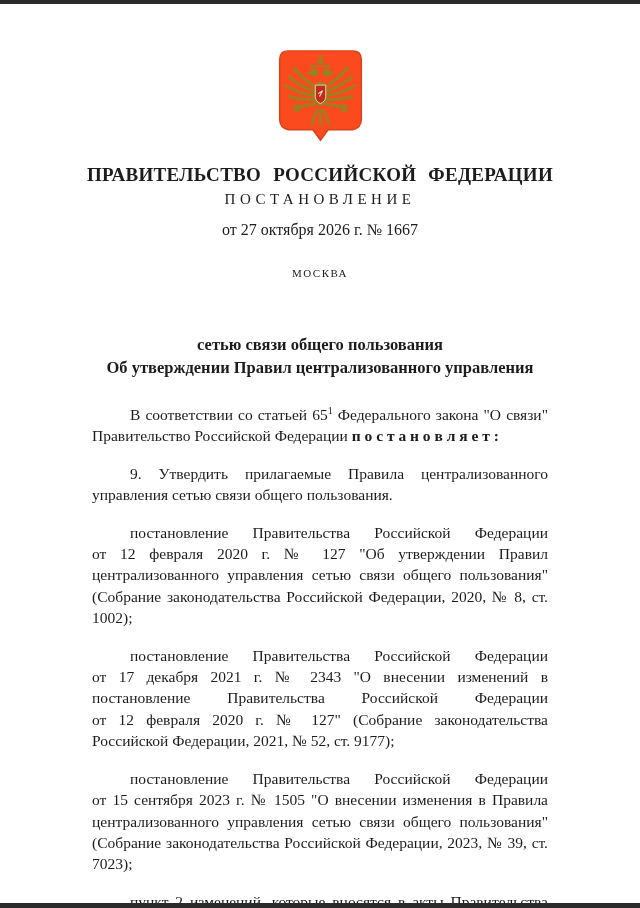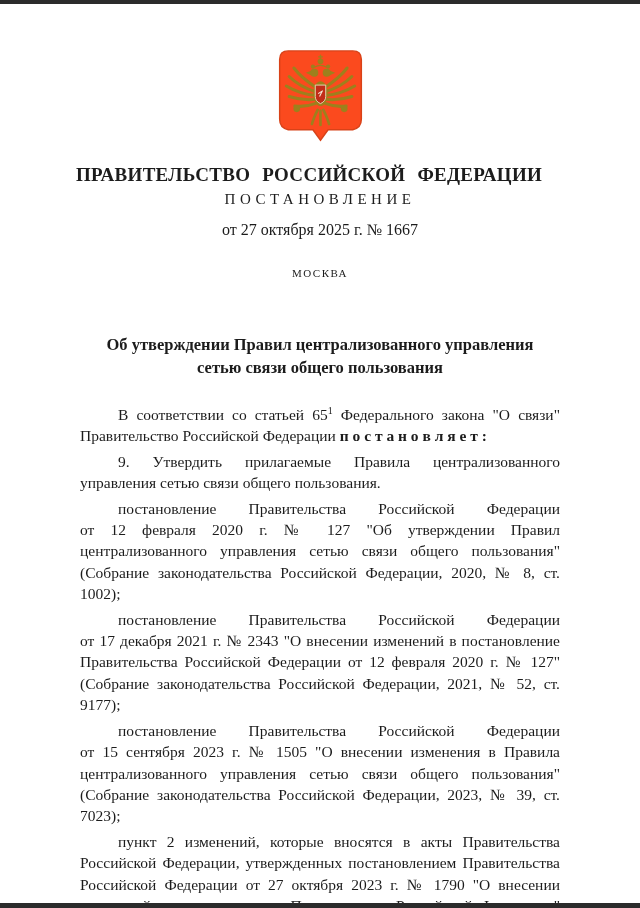--- a/index.html
+++ b/index.html
@@ -37,20 +37,21 @@
 
   .emblem { width: 95px; height: 95px; margin: 0 auto; display: block; }
   .shield-fill { fill: var(--emblem_shield); stroke: var(--emblem_shield_border); stroke-width: 1.5; }
   .gold-fill { fill: var(--emblem_gold); }
   .gold-stroke { stroke: var(--emblem_gold); fill: none; stroke-linecap: round; }
   .inner-shield { fill: var(--emblem_inner); stroke: #e8d9b8; stroke-width: 1; }
   .inner-detail { stroke: var(--emblem_inner_detail); stroke-width: 1.1; fill: none; }
 
   .org-name {
     margin-top: 20px;
+    text-align: center;
     font-weight: bold;
     font-size: 19px;
     word-spacing: 7px;
     letter-spacing: 0.3px;
   }
   .doc-type {
     margin-top: 5px;
     text-align: center;
     font-size: 15px;
     letter-spacing: 4.5px;
@@ -72,21 +73,21 @@
     font-weight: bold;
     font-size: 16.5px;
     line-height: 23px;
   }
   .body-text {
     margin-top: 25px;
     font-size: 15.5px;
     line-height: 21.4px;
     text-align: justify;
   }
-  .body-text p { margin: 4px; text-indent: 38px; }
+  .body-text p { margin: 16px; text-indent: 38px; }
   .body-text sup { font-size: 10px; line-height: 0; }
   .resolve-bold { font-weight: bold; }
 </style>
 </head>
 <body>
 
 <div class="frame">
   <div class="edge-bar top"></div>
 
   <div class="content">
@@ -137,27 +138,27 @@
       <g class="inner-detail">
         <path d="M47.5 47 L52.5 44"></path>
         <path d="M49 50 L51.5 45"></path>
       </g>
     </svg>
 
     <div class="org-name">ПРАВИТЕЛЬСТВО РОССИЙСКОЙ ФЕДЕРАЦИИ</div>
 
     <div class="doc-type">ПОСТАНОВЛЕНИЕ</div>
 
-    <div class="date-line">от 27 октября 2025 г. № 1667</div>
+    <div class="date-line">от 27 октября 2026 г. № 1667</div>
 
     <div class="city">МОСКВА</div>
 
     <div class="doc-title">
+      <div>сетью связи общего пользования</div>
       <div>Об утверждении Правил централизованного управления</div>
-      <div>сетью связи общего пользования</div>
     </div>
 
     <div class="body-text">
       <p><span>В соответствии со статьей 65</span><sup>1</sup><span> Федерального закона "О связи" Правительство Российской Федерации </span><span class="resolve-bold">п о с т а н о в л я е т :</span></p>
       <p>9. Утвердить прилагаемые Правила централизованного управления сетью связи общего пользования.</p>
       <p>постановление Правительства Российской Федерации от&nbsp;12&nbsp;февраля&nbsp;2020&nbsp;г. №&nbsp;127 "Об утверждении Правил централизованного управления сетью связи общего пользования" (Собрание законодательства Российской Федерации, 2020, № 8, ст. 1002);</p>
       <p>постановление Правительства Российской Федерации от&nbsp;17&nbsp;декабря&nbsp;2021&nbsp;г. №&nbsp;2343 "О внесении изменений в постановление Правительства Российской Федерации от&nbsp;12&nbsp;февраля&nbsp;2020&nbsp;г. №&nbsp;127" (Собрание законодательства Российской Федерации, 2021, № 52, ст. 9177);</p>
       <p>постановление Правительства Российской Федерации от&nbsp;15&nbsp;сентября&nbsp;2023&nbsp;г. №&nbsp;1505 "О внесении изменения в Правила централизованного управления сетью связи общего пользования" (Собрание законодательства Российской Федерации, 2023, № 39, ст. 7023);</p>
       <p>пункт&nbsp;2 изменений, которые вносятся в акты Правительства Российской Федерации, утвержденных постановлением Правительства Российской Федерации от&nbsp;27&nbsp;октября&nbsp;2023&nbsp;г. №&nbsp;1790 "О внесении изменений в некоторые акты Правительства Российской Федерации" (Собрание законодательства Российской Федерации, 2023, № 44, ст. 7900).</p>
     </div>

